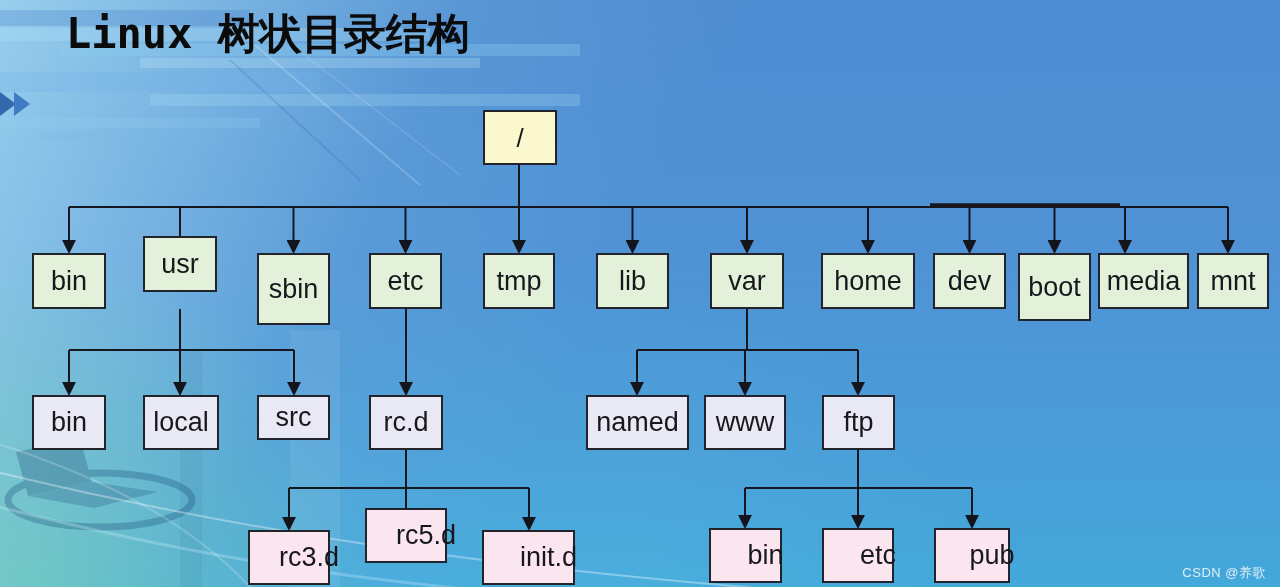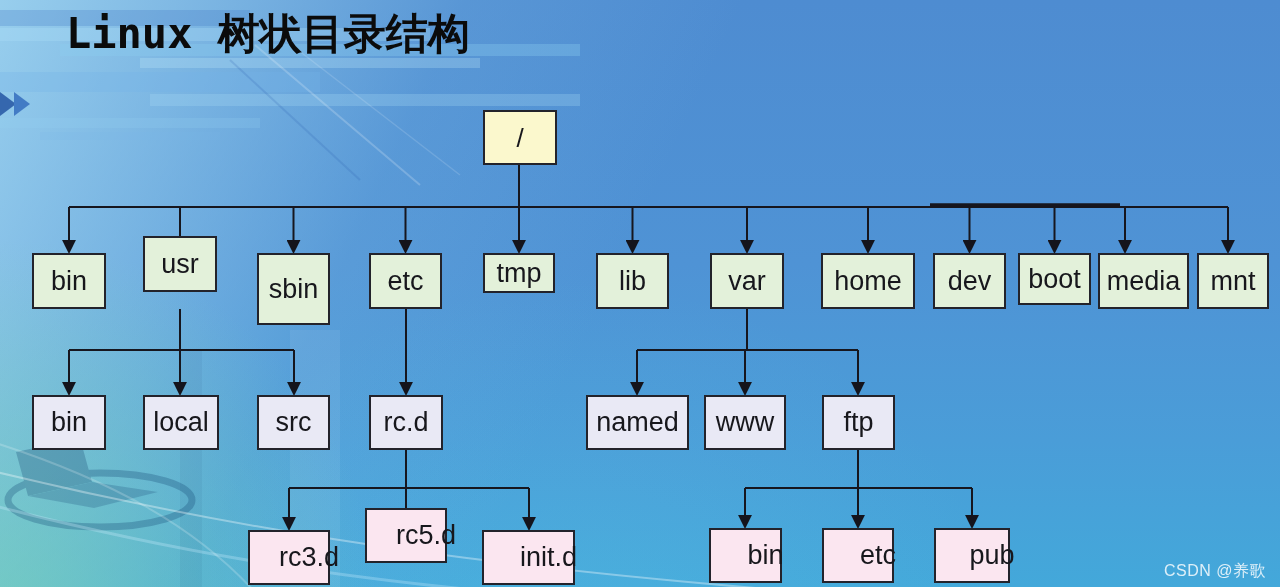--- a/index.html
+++ b/index.html
@@ -23,21 +23,21 @@
     display:flex;align-items:center;justify-content:center;
     border:2px solid #23232b;color:#17171c;
     font-size:27px;line-height:1;
   }
   .root{background:#fbf8cd;font-size:26px;}
   .l1{background:#e3f1da;}
   .l2{background:#e9e9f5;}
   .l3{background:#fbe6f0;padding-left:40px;}
   .watermark{
     position:absolute;right:14px;bottom:5px;
-    font-size:16px;color:rgba(255,255,255,.82);letter-spacing:.5px;
+    font-size:13px;color:rgba(255,255,255,.82);letter-spacing:.5px;
   }
 </style>
 </head>
 <body>
 
 <div class="stage">
 
   <svg class="decor" viewBox="0 0 1280 587">
     <g>
       <rect x="0" y="10" width="250" height="16" fill="rgba(60,115,195,0.25)"></rect>
@@ -122,32 +122,32 @@
       <path d="M972,488 V517" marker-end="url(#arrow)"></path>
     </g>
   </svg>
 
   <div class="node root" style="left:483px;top:110px;width:74px;height:55px">/</div>
 
   <div class="node l1" style="left:32px;top:253px;width:74px;height:56px">bin</div>
   <div class="node l1" style="left:143px;top:236px;width:74px;height:56px">usr</div>
   <div class="node l1" style="left:257px;top:253px;width:73px;height:72px">sbin</div>
   <div class="node l1" style="left:369px;top:253px;width:73px;height:56px">etc</div>
-  <div class="node l1" style="left:483px;top:253px;width:72px;height:40px">tmp</div>
+  <div class="node l1" style="left:483px;top:253px;width:72px;height:56px">tmp</div>
   <div class="node l1" style="left:596px;top:253px;width:73px;height:56px">lib</div>
   <div class="node l1" style="left:710px;top:253px;width:74px;height:56px">var</div>
   <div class="node l1" style="left:821px;top:253px;width:94px;height:56px">home</div>
   <div class="node l1" style="left:933px;top:253px;width:73px;height:56px">dev</div>
-  <div class="node l1" style="left:1018px;top:253px;width:73px;height:52px">boot</div>
+  <div class="node l1" style="left:1018px;top:253px;width:73px;height:68px">boot</div>
   <div class="node l1" style="left:1098px;top:253px;width:91px;height:56px">media</div>
   <div class="node l1" style="left:1197px;top:253px;width:72px;height:56px">mnt</div>
 
   <div class="node l2" style="left:32px;top:395px;width:74px;height:55px">bin</div>
   <div class="node l2" style="left:143px;top:395px;width:76px;height:55px">local</div>
-  <div class="node l2" style="left:257px;top:395px;width:73px;height:55px">src</div>
+  <div class="node l2" style="left:257px;top:395px;width:73px;height:45px">src</div>
   <div class="node l2" style="left:369px;top:395px;width:74px;height:55px">rc.d</div>
   <div class="node l2" style="left:586px;top:395px;width:103px;height:55px">named</div>
   <div class="node l2" style="left:704px;top:395px;width:82px;height:55px">www</div>
   <div class="node l2" style="left:822px;top:395px;width:73px;height:55px">ftp</div>
 
   <div class="node l3" style="left:248px;top:530px;width:82px;height:55px">rc3.d</div>
   <div class="node l3" style="left:365px;top:508px;width:82px;height:55px">rc5.d</div>
   <div class="node l3" style="left:482px;top:530px;width:93px;height:55px">init.d</div>
   <div class="node l3" style="left:709px;top:528px;width:73px;height:55px">bin</div>
   <div class="node l3" style="left:822px;top:528px;width:72px;height:55px">etc</div>

